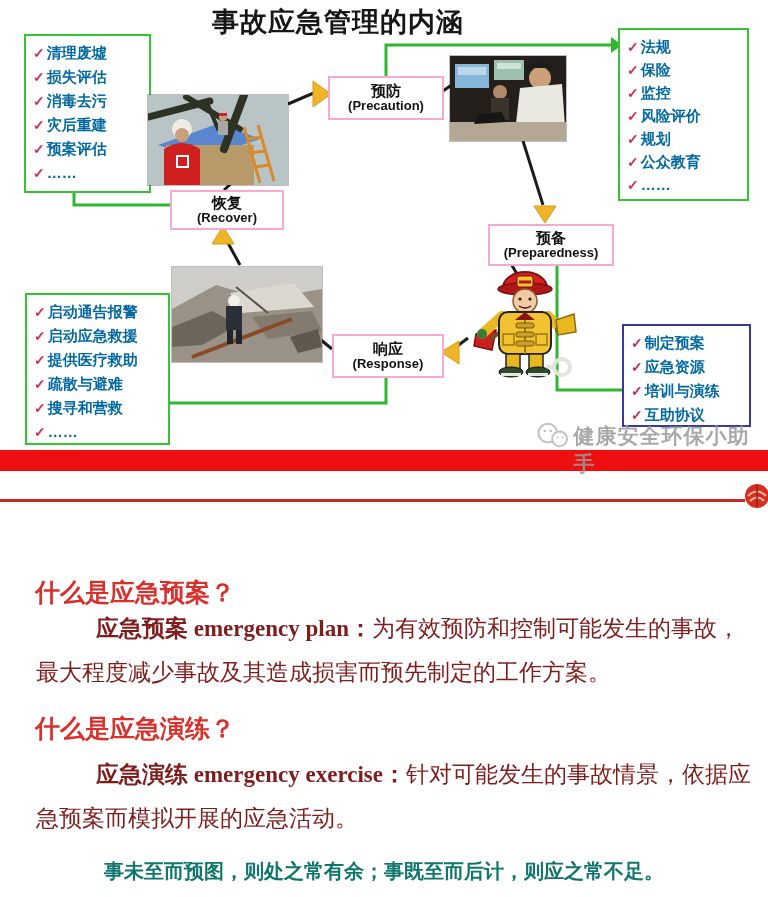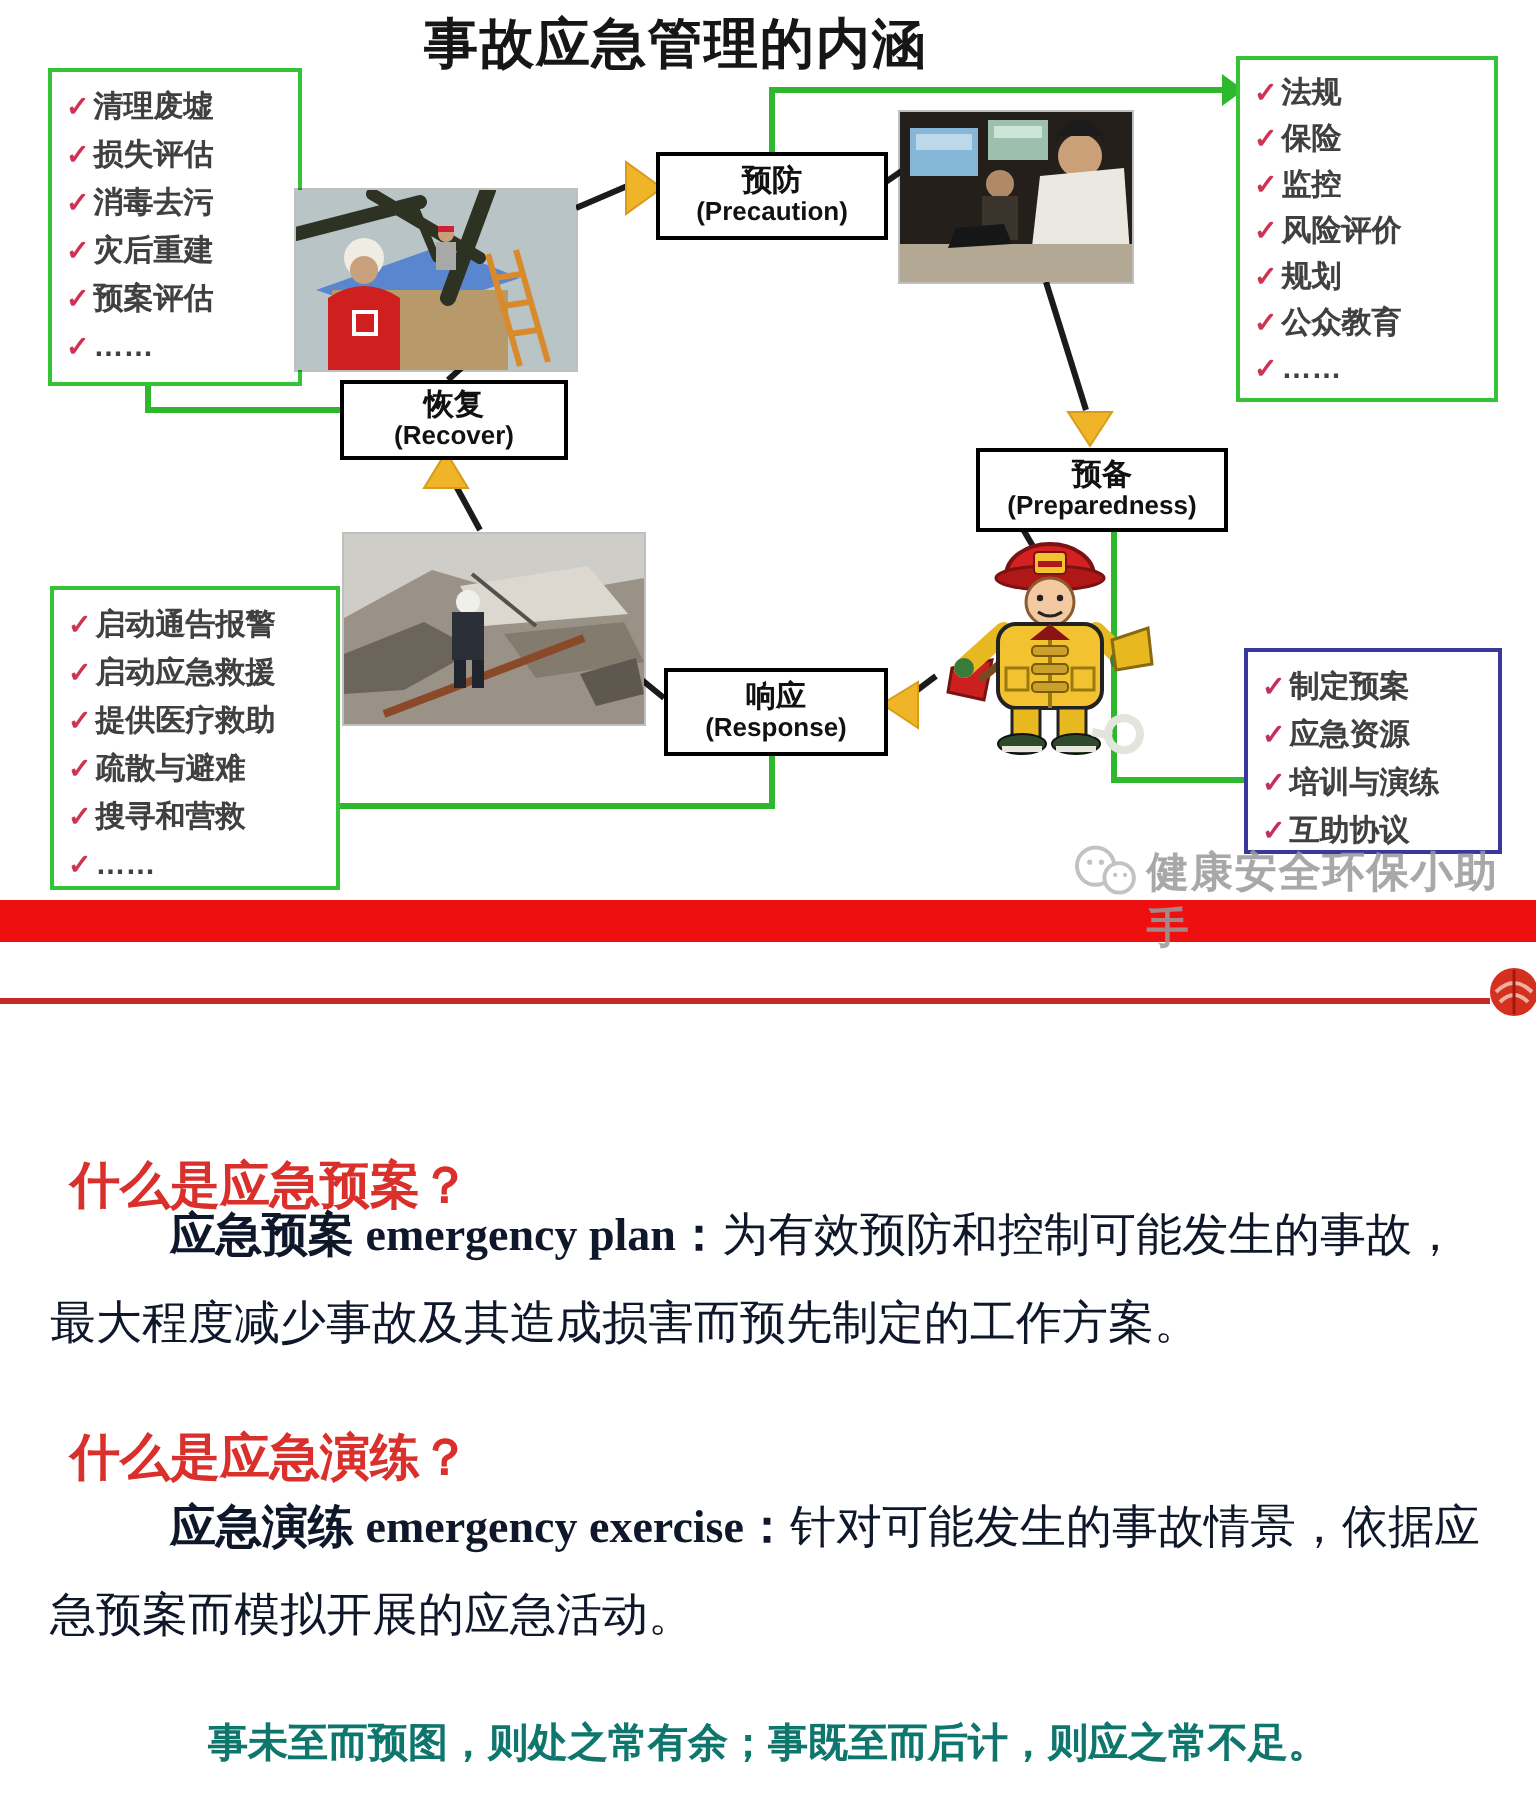--- a/index.html
+++ b/index.html
@@ -3,47 +3,47 @@
 <meta charset="utf-8">
 <style>
   html,body{margin:0;padding:0;background:#fff;}
   .canvas{position:relative;width:768px;height:897px;background:#fff;overflow:hidden;
           font-family:"Liberation Sans",sans-serif;}
   .abs{position:absolute;}
   .title{top:4px;left:0;width:676px;text-align:center;font-size:27px;font-weight:bold;
          color:#161616;letter-spacing:1px;z-index:2;}
   svg.connectors{top:0;left:0;z-index:1;pointer-events:none;}
   
-  .node{background:#fff;border:2px solid #000000;text-align:center;z-index:2;
+  .node{background:#fff;border:2px solid #f9a8d4;text-align:center;z-index:2;
         display:flex;flex-direction:column;justify-content:center;line-height:1.15;}
   .node .zh{font-size:15px;font-weight:bold;color:#111;}
   .node .en{font-size:13px;font-weight:bold;color:#111;}
   
   .listbox{background:#fff;border:2px solid #35c435;padding:5px 4px 2px 7px;z-index:2;}
   .listbox.purple{border-color:#39399b;}
   .li{height:24px;line-height:24px;white-space:nowrap;}
   .li.sm{height:23px;line-height:23px;}
   .check{color:#cc3355;font-weight:bold;font-size:14px;margin-right:2px;}
   .purple .check{color:#c03060;}
-  .li .t{color:#404040;font-weight:bold;font-size:15px;text-align:right;}
+  .li .t{color:#0369a1;font-weight:bold;font-size:15px;text-align:right;}
   
   .photo{z-index:2;box-shadow:0 0 0 1px rgba(0,0,0,.25);}
   .cartoon{z-index:3;}
   
   .watermark{z-index:6;display:flex;align-items:flex-start;color:#9a9a9a;opacity:.85;
              font-size:21px;font-weight:bold;letter-spacing:1px;}
   .watermark svg{margin-right:4px;}
   
   .band{left:0;top:450px;width:768px;height:21px;z-index:1;}
   .divider{left:0;top:499px;width:745px;height:3px;z-index:1;}
   .logo{left:744px;top:483px;z-index:2;}
   
   .sec-head{left:35px;font-size:25px;font-weight:bold;z-index:2;}
   .para{left:25px;width:722px;font-family:"Liberation Serif",serif;font-size:23px;
-        color:#0f172a;line-height:44px;text-indent:60px;z-index:2;margin:0;}
+        color:#7f1d1d;line-height:44px;text-indent:60px;z-index:2;margin:11px;}
   .para .lead{font-weight:bold;}
   .quote{left:0;top:858px;width:768px;text-align:center;font-size:20px;font-weight:bold;z-index:2;}
 </style>
 </head>
 <body>
 
 <div class="canvas">
 
   <div class="abs title">事故应急管理的内涵</div>
 

